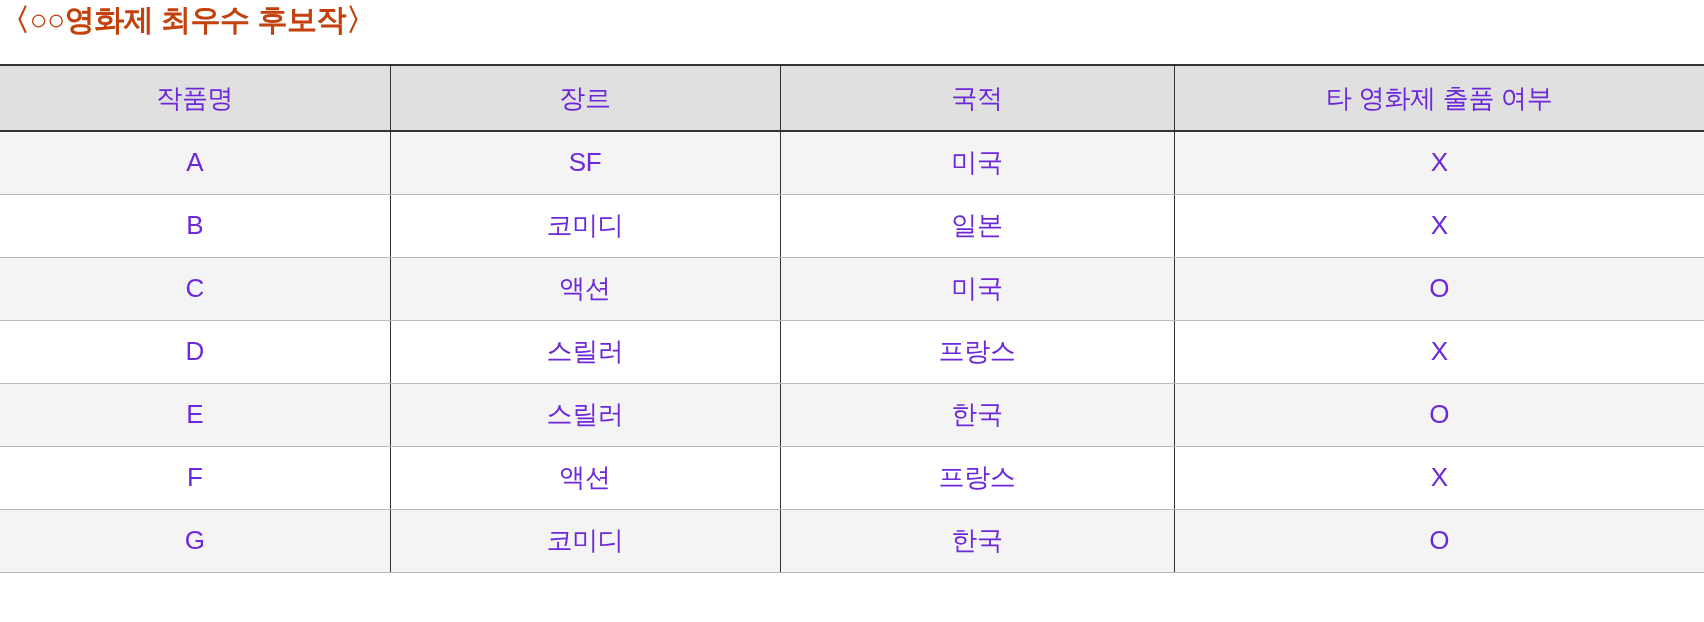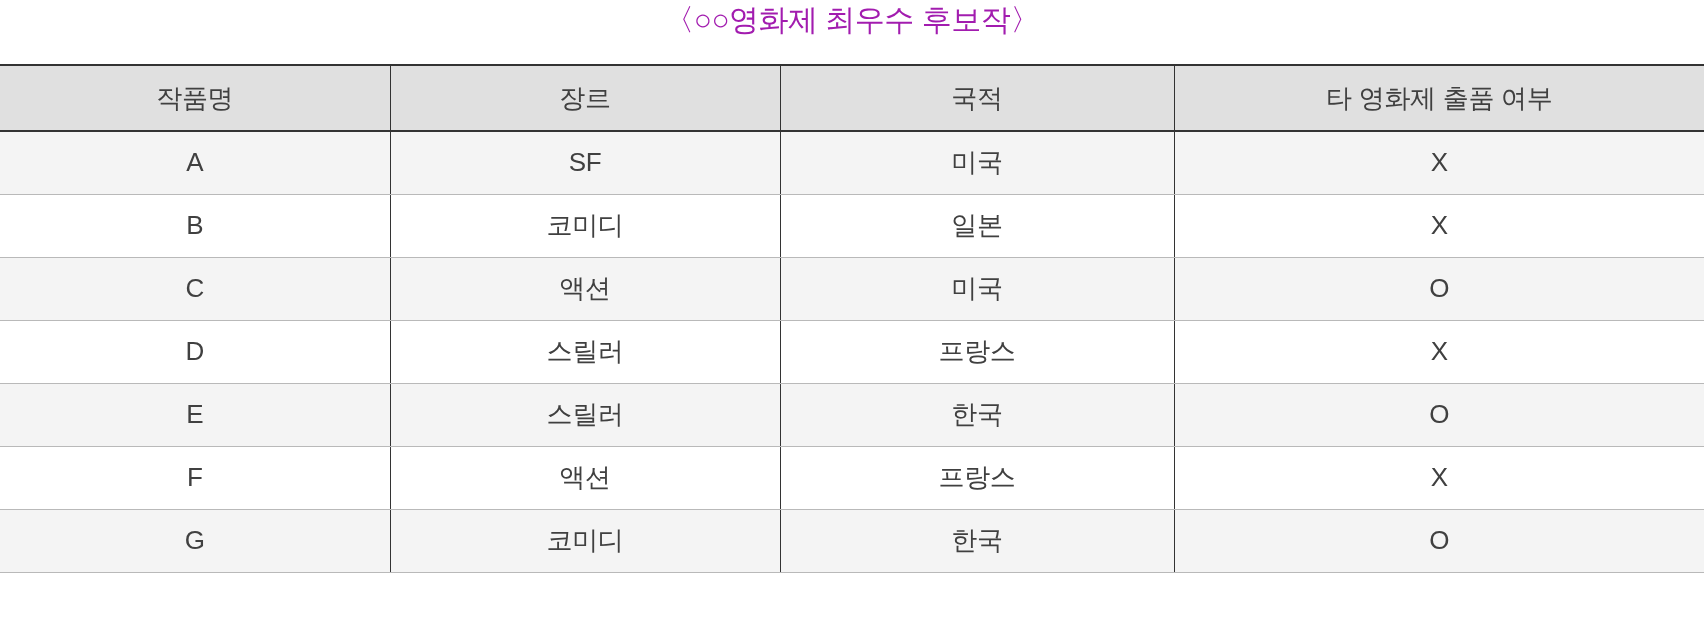--- a/index.html
+++ b/index.html
@@ -14,43 +14,43 @@
     color: #1a1a1a;
     overflow: hidden;
   }
   .page {
     width: 1704px;
     height: 622px;
     position: relative;
     box-sizing: border-box;
   }
   .title {
-    text-align: center;
+    text-align: left;
     font-size: 30px;
-    font-weight: 400;
+    font-weight: 700;
     letter-spacing: -0.5px;
     padding-top: 0px;
     line-height: 40px;
     height: 40px;
-    color: #a21caf;
+    color: #c2410c;
   }
   .table-wrap {
     margin-top: 24px;
   }
   table.data-table {
     border-collapse: collapse;
     width: 1704px;
     table-layout: fixed;
   }
   table.data-table th,
   table.data-table td {
     text-align: center;
     font-weight: 400;
     font-size: 26px;
-    color: #404040;
+    color: #6d28d9;
     height: 63px;
     padding: 0;
     box-sizing: border-box;
     border-right: 1.5px solid #333333;
     border-bottom: 1px solid #b9b9b9;
     letter-spacing: -0.3px;
   }
   table.data-table th:last-child,
   table.data-table td:last-child {
     border-right: none;

